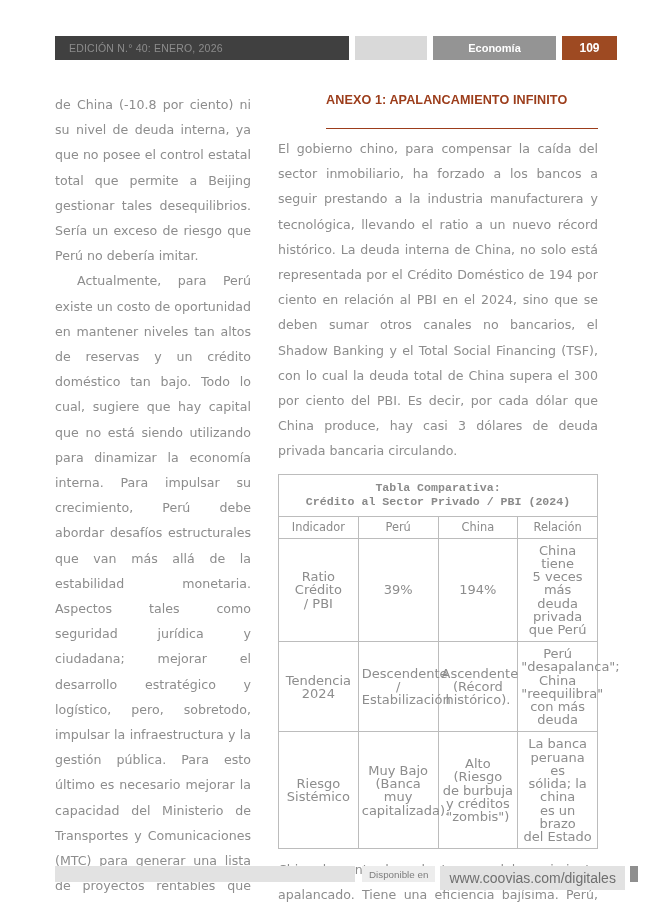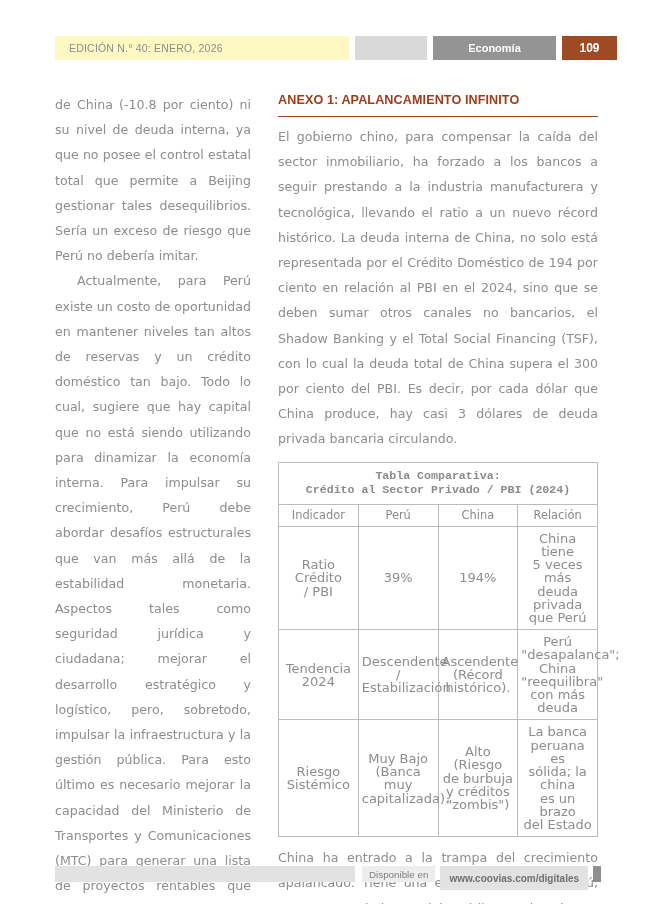--- a/index.html
+++ b/index.html
@@ -92,24 +92,25 @@
     width: 320px;
   }
 
   
   .anexo-heading {
     font-family: "Liberation Sans", sans-serif;
     font-size: 12.6px;
     font-weight: bold;
     color: #9c3d1b;
     letter-spacing: .1px;
-    padding-bottom: 8px;
+    padding-bottom: 20px;
     border-bottom: 1.6px solid #9c3d1b;
     margin-bottom: 7px;
     line-height: 16px;
+    margin-left: 48px;
   }
 
   
   .cmp-table {
     border-collapse: collapse;
     width: 320px;
     margin: 10px 0 8px 0;
     table-layout: fixed;
   }
   .cmp-table td, .cmp-table th {
@@ -165,36 +166,35 @@
     align-items: center;
     padding: 0 7px;
     font-size: 9.8px;
     color: #7e7e7e;
   }
   .ftr-url {
     background: #e2e2e2;
     display: flex;
     align-items: center;
     padding: 12px 9px;
-    font-size: 10px;
+    font-size: 14px;
     color: #6f6f6f;
     margin-left: 5px;
-    font-weight: bold;
   }
   .ftr-mark {
     width: 8px;
     background: #8f8f8f;
     margin-left: 5px;
   }
 </style>
 </head>
 <body>
 
 <div class="header">
-  <div class="hdr-edition" style="background: #fef9c3;">EDICIÓN N.° 40: ENERO, 2026</div>
+  <div class="hdr-edition" style="background: #404040;">EDICIÓN N.° 40: ENERO, 2026</div>
   <div class="hdr-gap"></div>
   <div class="hdr-blank" style="background: rgb(217, 217, 217);"></div>
   <div class="hdr-gap"></div>
   <div class="hdr-section" style="background: rgb(148, 148, 148);">Economía</div>
   <div class="hdr-gap"></div>
   <div class="hdr-page" style="background: rgb(158, 74, 34);">109</div>
 </div>
 
 <div class="col col-left">
   <p>de China (-10.8 por ciento) ni su nivel de deuda interna, ya que no posee el control estatal total que permite a Beijing gestionar tales desequilibrios. Sería un exceso de riesgo que Perú no debería imitar.</p>

